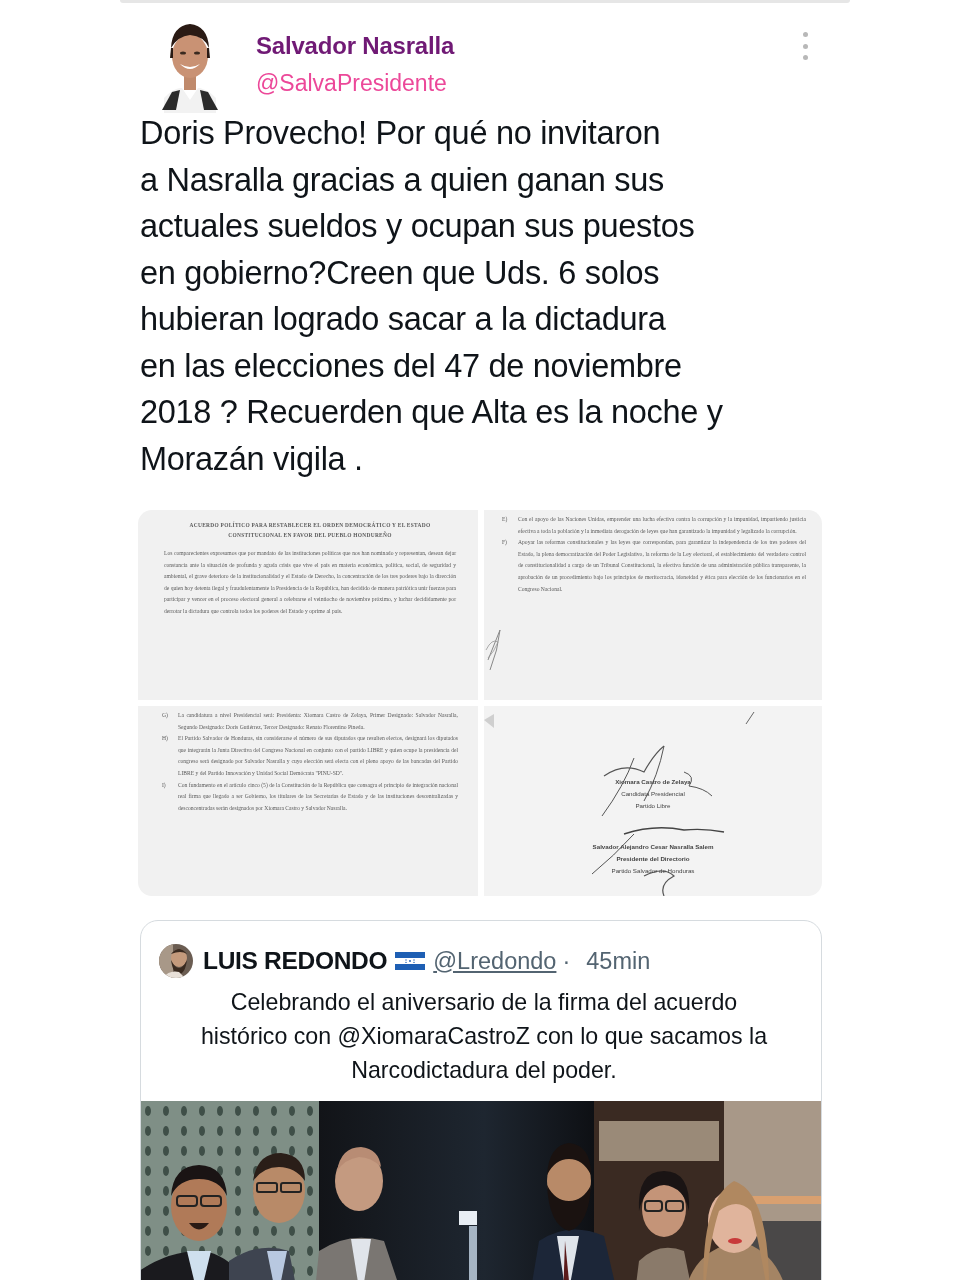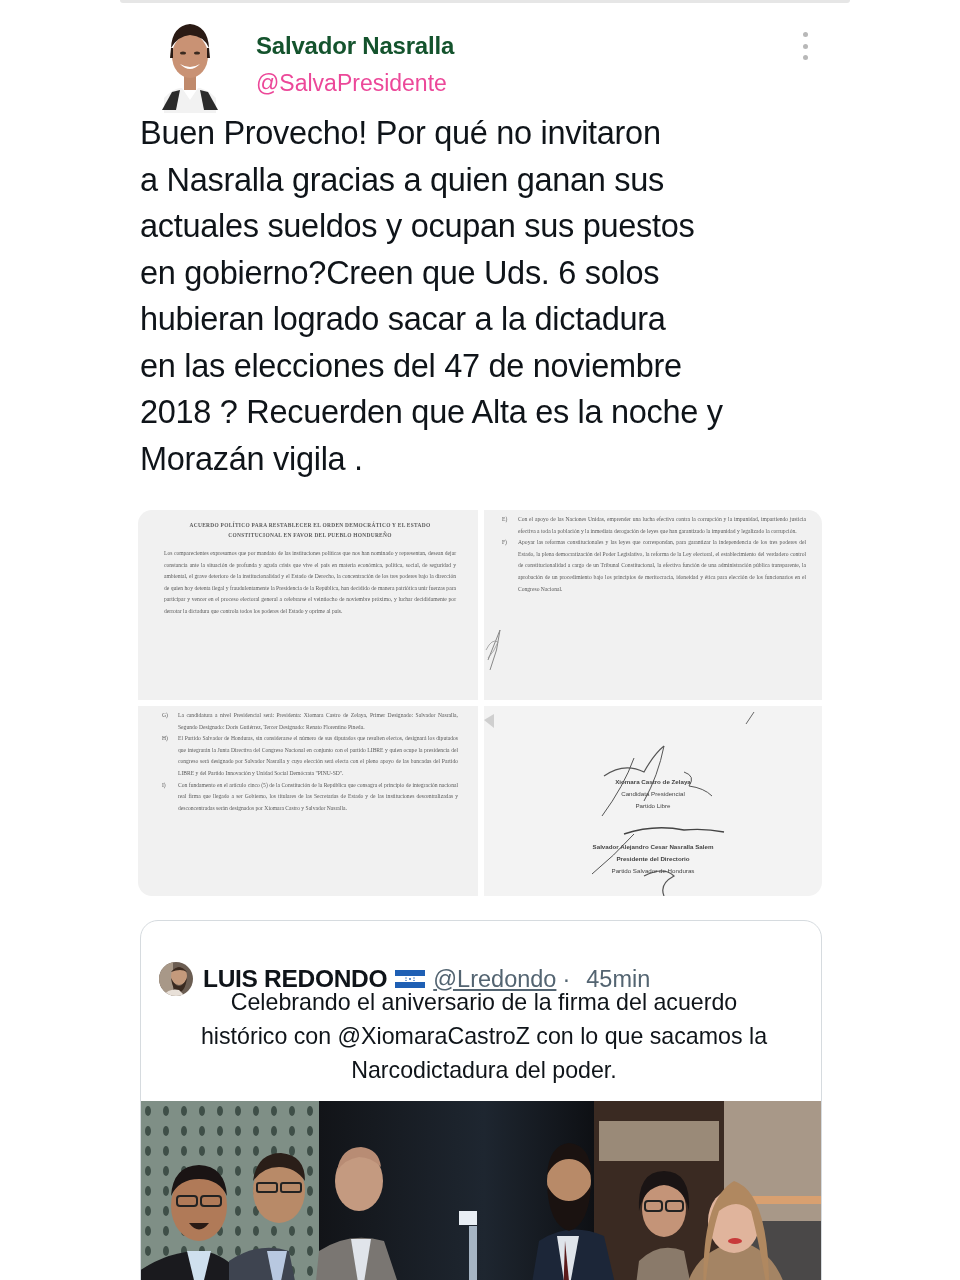--- a/index.html
+++ b/index.html
@@ -6,21 +6,21 @@
     html, body { width: 960px; height: 1280px; background: #ffffff; overflow: hidden; }
     body { font-family: "Liberation Sans", "DejaVu Sans", sans-serif; color: #0f1419; position: relative; }
 
     .top-shadow { position: absolute; left: 120px; top: 0; width: 730px; height: 3px; background: #e6e6e6; border-radius: 0 0 3px 3px; }
 
     .tweet { position: absolute; left: 138px; top: 0; width: 690px; height: 1280px; }
 
     .header { position: absolute; left: 0; top: 8px; width: 690px; height: 100px; }
     .avatar { position: absolute; left: 20px; top: 10px; width: 64px; height: 95px; }
     .avatar svg { width: 64px; height: 95px; display: block; }
-    .name { position: absolute; left: 118px; top: 24px; font-size: 24px; font-weight: bold; color: #14532d; letter-spacing: -0.2px; }
+    .name { position: absolute; left: 118px; top: 24px; font-size: 24px; font-weight: bold; color: #701a75; letter-spacing: -0.2px; }
     .handle { position: absolute; left: 118px; top: 62px; font-size: 23px; color: #ec4899; }
     .more { position: absolute; left: 660px; top: 24px; width: 14px; height: 28px; display: flex; flex-direction: column; align-items: center; justify-content: space-between; cursor: pointer; }
     .more span { width: 5px; height: 5px; border-radius: 50%; background: #b8b8b8; display: block; }
 
     .body-text { position: absolute; left: 2px; top: 110px; width: 680px; font-size: 32.5px; line-height: 46.5px; color: #0f1419; letter-spacing: -0.3px; }
     .body-text span { display: block; white-space: nowrap; }
 
     .media-grid { position: absolute; left: 0; top: 510px; width: 684px; height: 386px; display: grid; grid-template-columns: 340px 338px; grid-template-rows: 190px 190px; gap: 6px; border-radius: 14px; overflow: hidden; }
     .doc { background: #f1f1f1; position: relative; overflow: hidden; padding: 8px 14px; color: #5a5a5a; font-family: "Liberation Serif", serif; font-size: 5.6px; line-height: 11.6px; text-align: justify; }
     .doc .title { text-align: center; font-weight: bold; letter-spacing: 0.3px; font-size: 5.4px; line-height: 10px; margin-bottom: 8px; margin-top: 2px; }
@@ -32,21 +32,21 @@
     .doc.d3 { padding: 4px 20px 4px 24px; }
     .doc.d4 { background: #f3f3f3; text-align: center; }
     .sig-block { position: absolute; left: 0; width: 100%; text-align: center; color: #444; font-family: "Liberation Sans", sans-serif; font-size: 6.2px; line-height: 12px; }
     .sig-block.b1 { top: 70px; }
     .sig-block.b2 { top: 135px; }
     .sig-block .strong { font-weight: bold; }
     .scribble { position: absolute; left: 0; top: 0; width: 100%; height: 100%; pointer-events: none; }
     .doc .margin-mark { position: absolute; left: 0; top: 0; width: 30px; height: 190px; }
 
     .quote { position: absolute; left: 2px; top: 920px; width: 682px; height: 400px; border: 1.5px solid #d6dbdf; border-radius: 18px; overflow: hidden; }
-    .q-header { position: absolute; left: 18px; top: 38px; height: 40px; display: flex; align-items: center; white-space: nowrap; justify-content: space-between; }
+    .q-header { position: absolute; left: 18px; top: 20px; height: 40px; display: flex; align-items: center; white-space: nowrap; justify-content: space-between; }
     .q-avatar { width: 34px; height: 34px; border-radius: 50%; overflow: hidden; flex: none; }
     .q-avatar svg { display: block; width: 34px; height: 34px; }
     .q-name { margin-left: 10px; font-size: 24.5px; font-weight: bold; color: #0f1419; letter-spacing: -0.3px; }
     .q-flag { margin-left: 8px; width: 30px; height: 18px; display: inline-block; position: relative; top: 0; }
     .q-flag svg { display: block; width: 30px; height: 18px; }
     .q-handle { margin-left: 8px; font-size: 23.5px; color: #536471; text-decoration: underline; }
     .q-sep { margin-left: 6px; font-size: 23.5px; color: #536471; }
     .q-time { margin-left: 16px; font-size: 23.5px; color: #536471; }
     .q-text { position: absolute; left: 18px; top: 64px; width: 650px; font-size: 23.2px; line-height: 34px; color: #0f1419; text-align: center; }
     .q-text span { display: block; white-space: nowrap; }
@@ -82,21 +82,21 @@
     <div class="name">Salvador Nasralla</div>
     <div class="handle">@SalvaPresidente</div>
     <div class="more">
       <span></span>
       <span></span>
       <span></span>
     </div>
   </header>
 
   <div class="body-text">
-    <span>Buen Provecho! Por qué no invitaron</span>
+    <span>Doris Provecho! Por qué no invitaron</span>
     <span>a Nasralla gracias a quien ganan sus</span>
     <span>actuales sueldos y ocupan sus puestos</span>
     <span>en gobierno?Creen que Uds. 6 solos</span>
     <span>hubieran logrado sacar a la dictadura</span>
     <span>en las elecciones del 47 de noviembre</span>
     <span>2018 ? Recuerden que Alta es la noche y</span>
     <span>Morazán vigila .</span>
   </div>
 
   <div class="media-grid">

